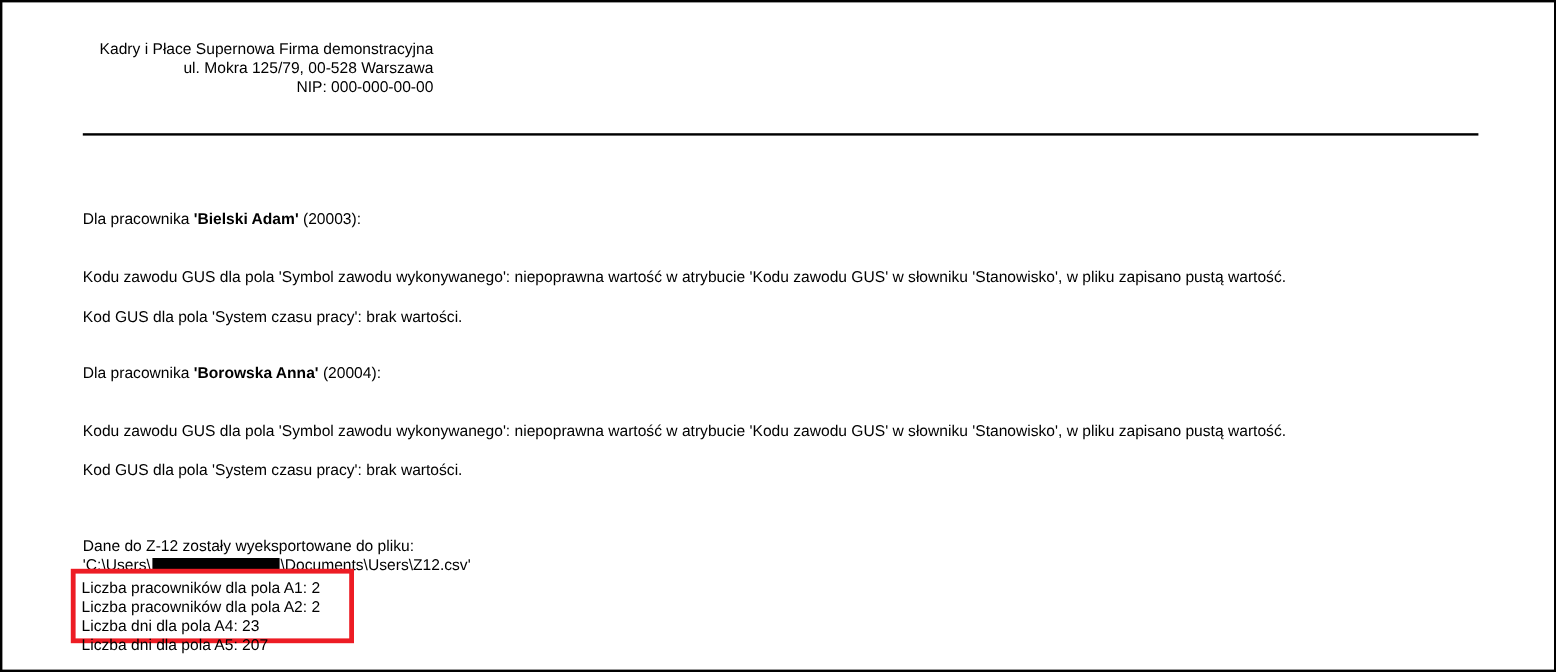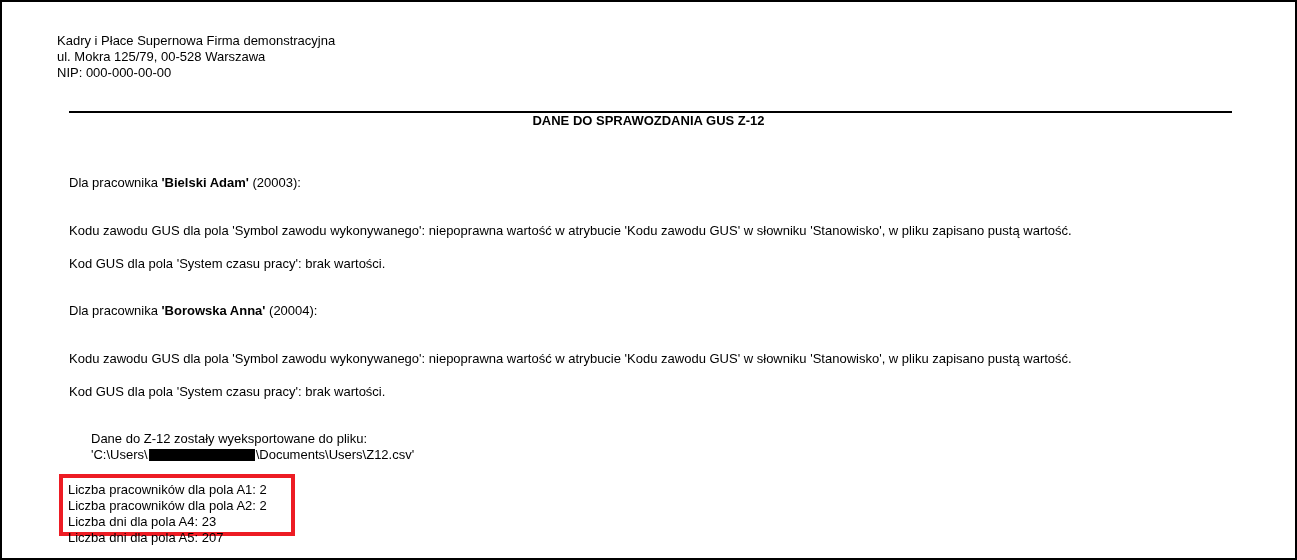--- a/index.html
+++ b/index.html
@@ -8,21 +8,21 @@
     width:1297px; height:560px;
     background:#ffffff;
     border:2px solid #000;
     box-sizing:border-box;
     font-family:"Liberation Sans", sans-serif;
     font-size:13px;
     color:#000;
     overflow:hidden;
   }
   .abs { position:absolute; white-space:nowrap; line-height:16px; }
-  .letterhead { left:55px; top:31px; }
+  .letterhead { left:81px; top:31px;text-align:right; }
   .rule {
     position:absolute;
     left:67px; top:109px;
     width:1163px; height:2px;
     background:#000;
   }
   .title {
     left:0; top:111px; width:100%;
     text-align:center;
     font-weight:bold;
@@ -52,35 +52,34 @@
 <div class="page">
 
   <div class="abs letterhead">
     <div>Kadry i Płace Supernowa Firma demonstracyjna</div>
     <div>ul. Mokra 125/79, 00-528 Warszawa</div>
     <div>NIP: 000-000-00-00</div>
   </div>
 
   <div class="rule"></div>
 
-  <div class="abs title">DANE DO SPRAWOZDANIA GUS Z-12</div>
 
   <div class="abs" style="left:67px; top:173px;">
     <span>Dla pracownika </span><span class="emp-name">'Bielski Adam'</span><span> (20003):</span>
   </div>
   <div class="abs" style="left:67px; top:221px;">Kodu zawodu GUS dla pola 'Symbol zawodu wykonywanego': niepoprawna wartość w atrybucie 'Kodu zawodu GUS' w słowniku 'Stanowisko', w pliku zapisano pustą wartość.</div>
   <div class="abs" style="left:67px; top:254px;">Kod GUS dla pola 'System czasu pracy': brak wartości.</div>
 
   <div class="abs" style="left:67px; top:301px;text-align:right;">
     <span>Dla pracownika </span><span class="emp-name">'Borowska Anna'</span><span> (20004):</span>
   </div>
   <div class="abs" style="left:67px; top:349px;">Kodu zawodu GUS dla pola 'Symbol zawodu wykonywanego': niepoprawna wartość w atrybucie 'Kodu zawodu GUS' w słowniku 'Stanowisko', w pliku zapisano pustą wartość.</div>
   <div class="abs" style="left:67px; top:382px;">Kod GUS dla pola 'System czasu pracy': brak wartości.</div>
 
-  <div class="abs" style="left:67px; top:429px;margin-left:22px;">
+  <div class="abs" style="left:67px; top:445px;">
     <div>Dane do Z-12 zostały wyeksportowane do pliku:</div>
     <div>
       <span>'C:\Users\</span><span class="redaction"></span><span>\Documents\Users\Z12.csv'</span>
     </div>
   </div>
 
   <div class="summary-box">
     <div>Liczba pracowników dla pola A1: 2</div>
     <div>Liczba pracowników dla pola A2: 2</div>
     <div>Liczba dni dla pola A4: 23</div>

